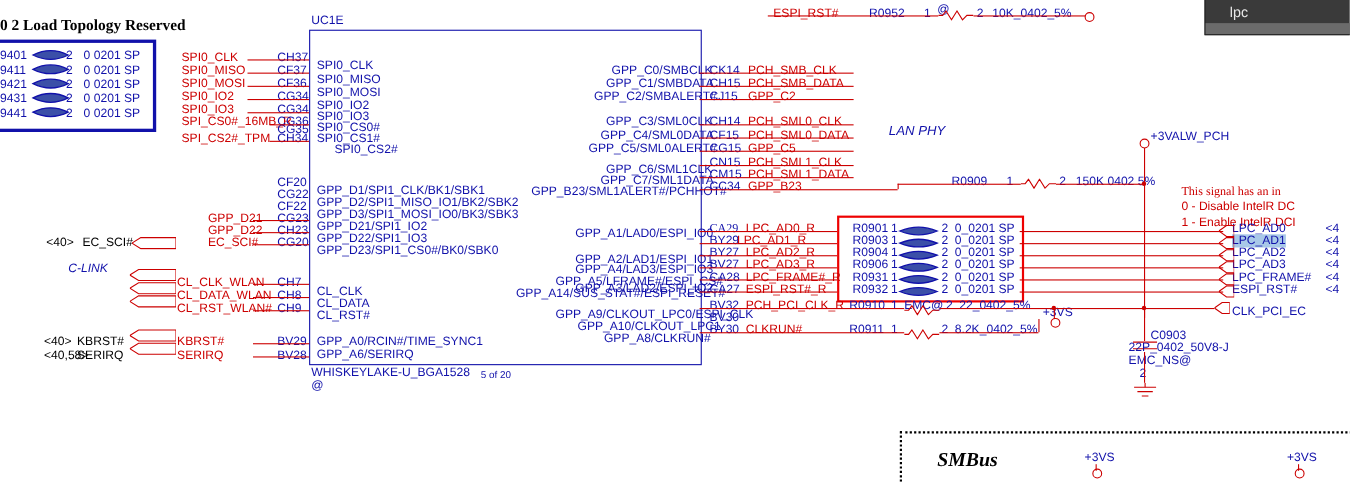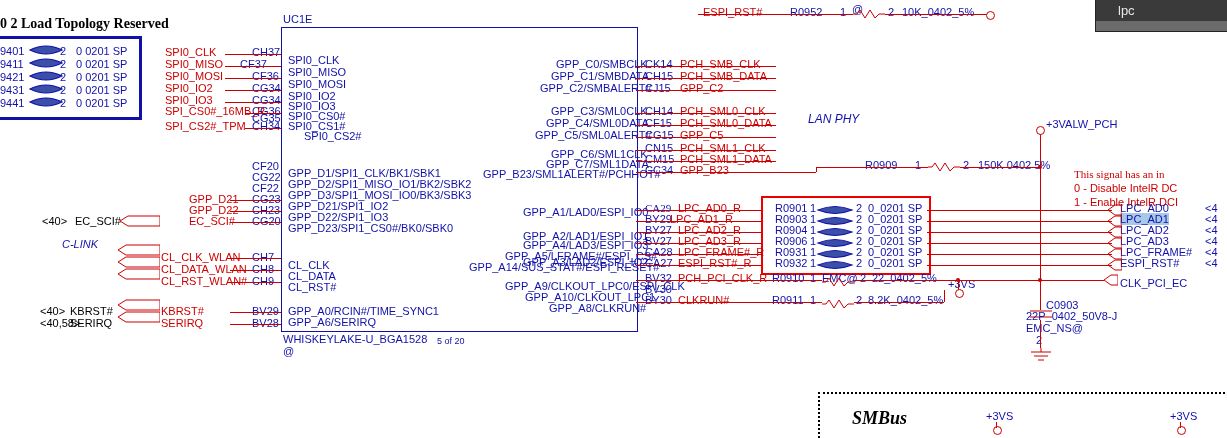--- a/index.html
+++ b/index.html
@@ -128,21 +128,21 @@
       <path d="M2 34 Q18 26 34 34 Q18 42 2 34 Z" fill="#3b4fa8"></path>
       <path d="M2 47 Q18 39 34 47 Q18 55 2 47 Z" fill="#3b4fa8"></path>
       <path d="M2 60 Q18 52 34 60 Q18 68 2 60 Z" fill="#3b4fa8"></path>
     </g>
   </svg>
 </div>
 
 <div class="abs red" style="left:165px;top:46px;">SPI0_CLK</div>
 <div class="abs blue" style="left:252px;top:46px;">CH37</div>
 <div class="abs red" style="left:165px;top:58px;">SPI0_MISO</div>
-<div class="abs blue" style="left:240px;top:58px;">CF37</div>
+<div class="abs blue" style="left:252px;top:58px;">CF37</div>
 <div class="abs red" style="left:165px;top:70px;">SPI0_MOSI</div>
 <div class="abs blue" style="left:252px;top:70px;">CF36</div>
 <div class="abs red" style="left:165px;top:82px;">SPI0_IO2</div>
 <div class="abs blue" style="left:252px;top:82px;">CG34</div>
 <div class="abs red" style="left:165px;top:94px;">SPI0_IO3</div>
 <div class="abs blue" style="left:252px;top:94px;">CG34</div>
 <div class="abs red" style="left:165px;top:105px;">SPI_CS0#_16MB_R</div>
 <div class="abs blue" style="left:252px;top:105px;">CG36</div>
 <div class="abs blue" style="left:252px;top:112px;">CG35</div>
 <div class="abs red" style="left:165px;top:120px;">SPI_CS2#_TPM</div>

